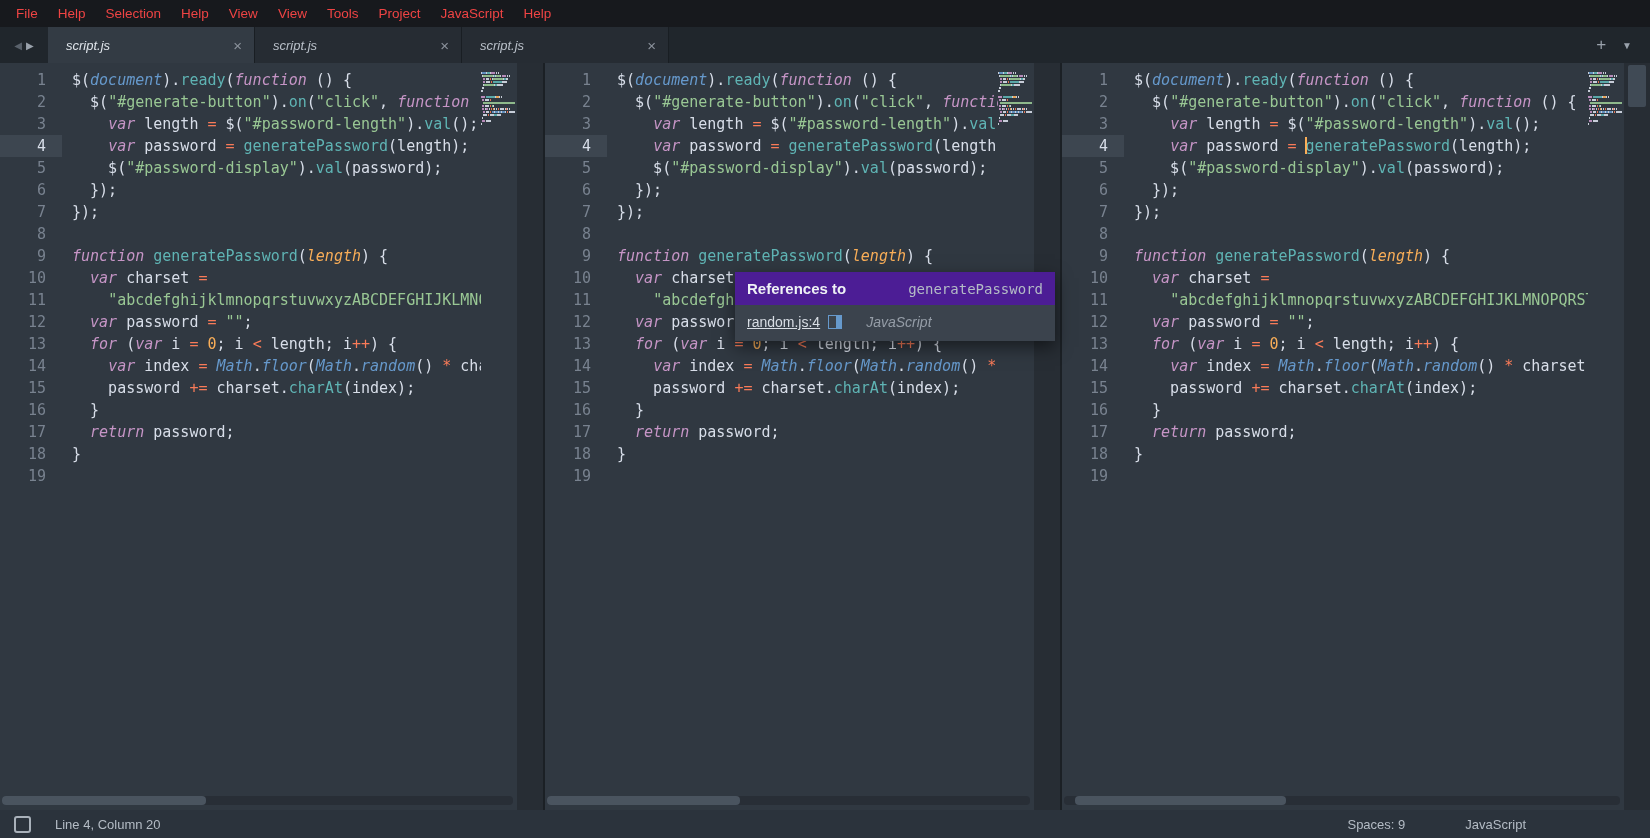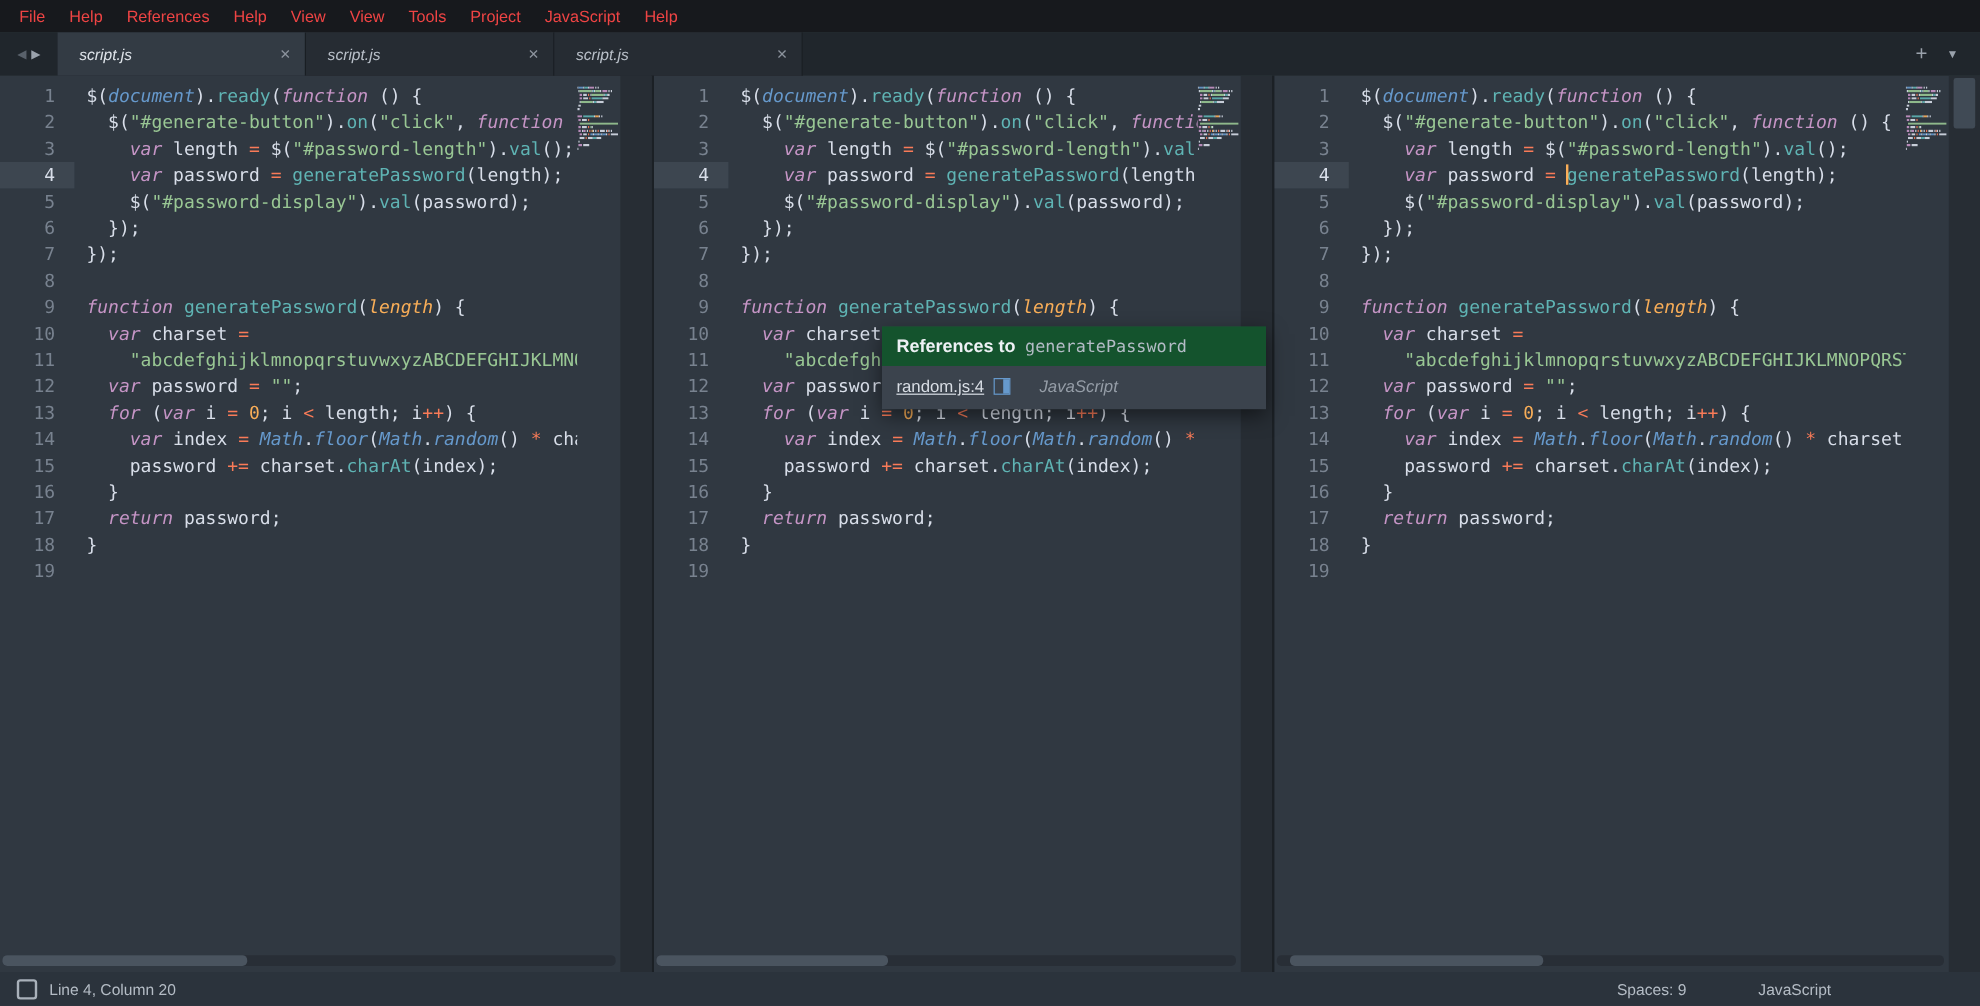--- a/index.html
+++ b/index.html
@@ -56,45 +56,45 @@
 
   
   .rail{flex:none;width:26px;background:#272d34;position:relative;}
   .vthumb{position:absolute;top:2px;left:4px;right:4px;height:42px;background:#404a55;border-radius:2px;}
   .hscroll{position:absolute;left:2px;right:30px;bottom:5px;height:9px;background:#282e36;border-radius:4px;}
   .hthumb{position:absolute;top:0;bottom:0;background:#4a545f;border-radius:4px;}
 
   
   .ref-popup{position:absolute;left:735px;top:209px;width:320px;z-index:30;
              box-shadow:0 6px 16px rgba(0,0,0,.5);font-size:14px;}
-  .ref-header{background:#14532d;padding:8px 12px;display:flex;align-items:baseline;gap:8px;}
+  .ref-header{background:#4c1d95;padding:8px 12px;display:flex;align-items:baseline;gap:8px;justify-content:space-between;}
   .ref-title{color:#eef1f5;font-weight:bold;font-size:15px;}
   .ref-symbol{font-family:"DejaVu Sans Mono",monospace;color:#b4bcc6;font-size:14px;}
   .ref-body{background:#3b434d;padding:9px 12px 11px;display:flex;align-items:center;gap:8px;}
   .ref-link{color:#d9dee5;text-decoration:underline;cursor:pointer;}
   .ref-goto-icon{width:12px;height:12px;border:1px solid #6699cc;display:inline-block;position:relative;}
   .ref-goto-icon::after{content:"";position:absolute;right:0;top:0;bottom:0;width:5px;background:#6699cc;}
   .ref-lang{color:#959da7;font-style:italic;margin-left:16px;}
 
   
   .status-bar{height:28px;background:#2b333c;display:flex;align-items:center;
               padding:0 14px;color:#b4bcc5;font-size:13px;}
-  .status-left{display:flex;align-items:center;gap:10px;}
+  .status-left{display:flex;align-items:center;gap:24px;}
   .status-icon{width:13px;height:13px;border:2px solid #a9b1ba;border-radius:3px;display:inline-block;}
   .status-right{margin-left:auto;display:flex;align-items:center;gap:60px;padding-right:110px;}
 </style>
 </head>
 <body>
 
 <div class="window">
 
   <div class="menu-bar">
       <span class="menu-item">File</span>
       <span class="menu-item">Help</span>
-      <span class="menu-item">References</span>
+      <span class="menu-item">Selection</span>
       <span class="menu-item">Help</span>
       <span class="menu-item">View</span>
       <span class="menu-item">View</span>
       <span class="menu-item">Tools</span>
       <span class="menu-item">Project</span>
       <span class="menu-item">JavaScript</span>
       <span class="menu-item">Help</span>
     </div>
 
   <div class="tab-bar">

